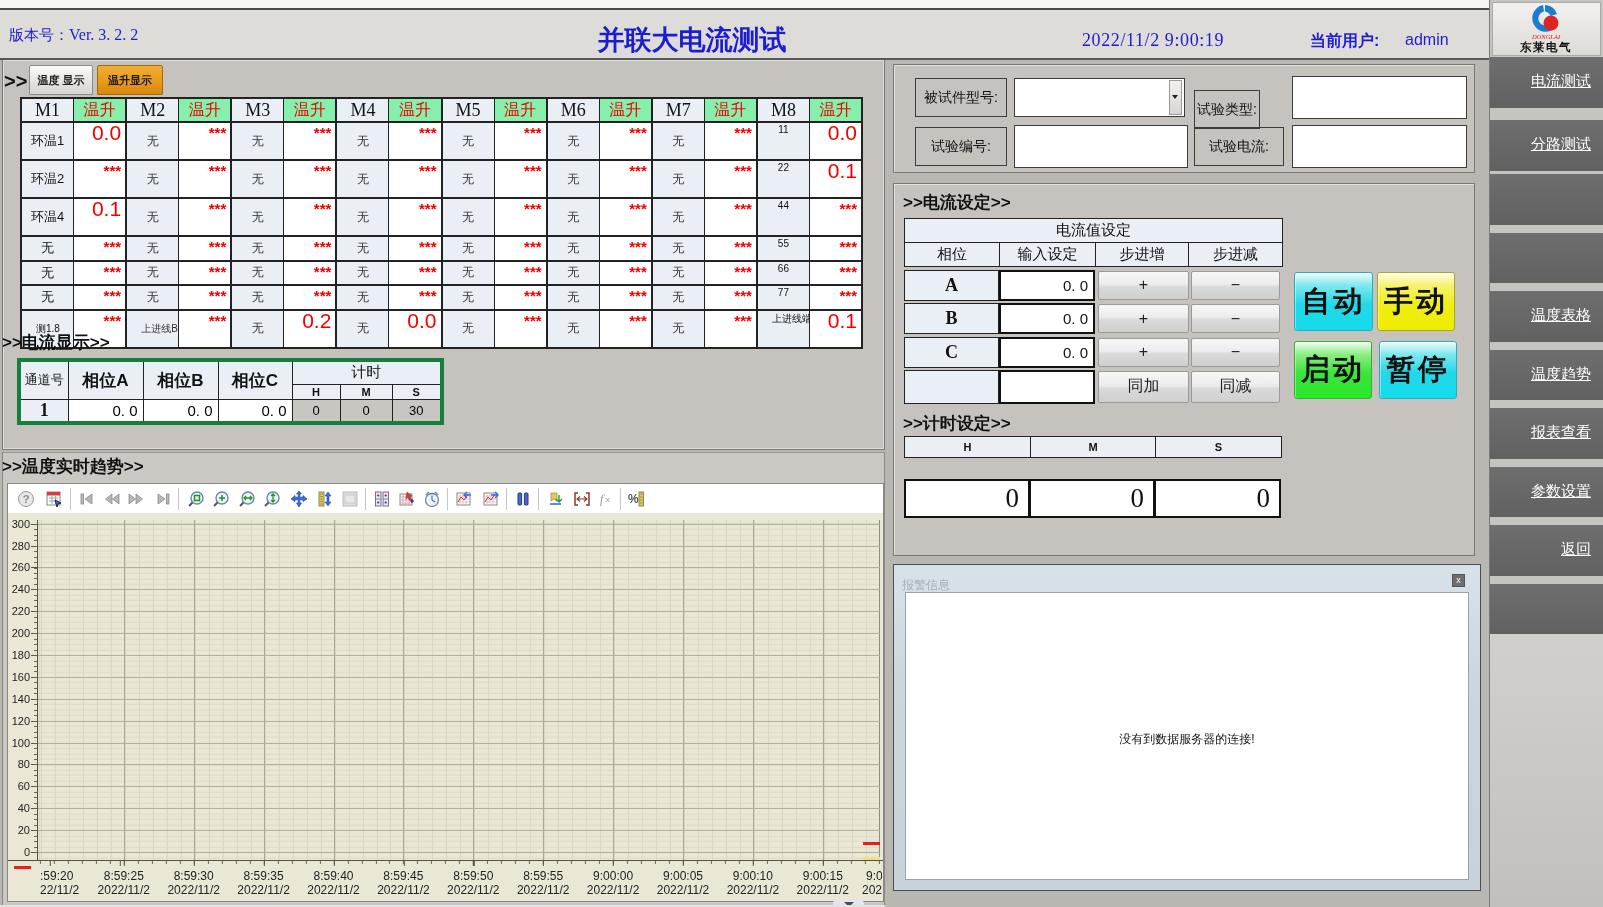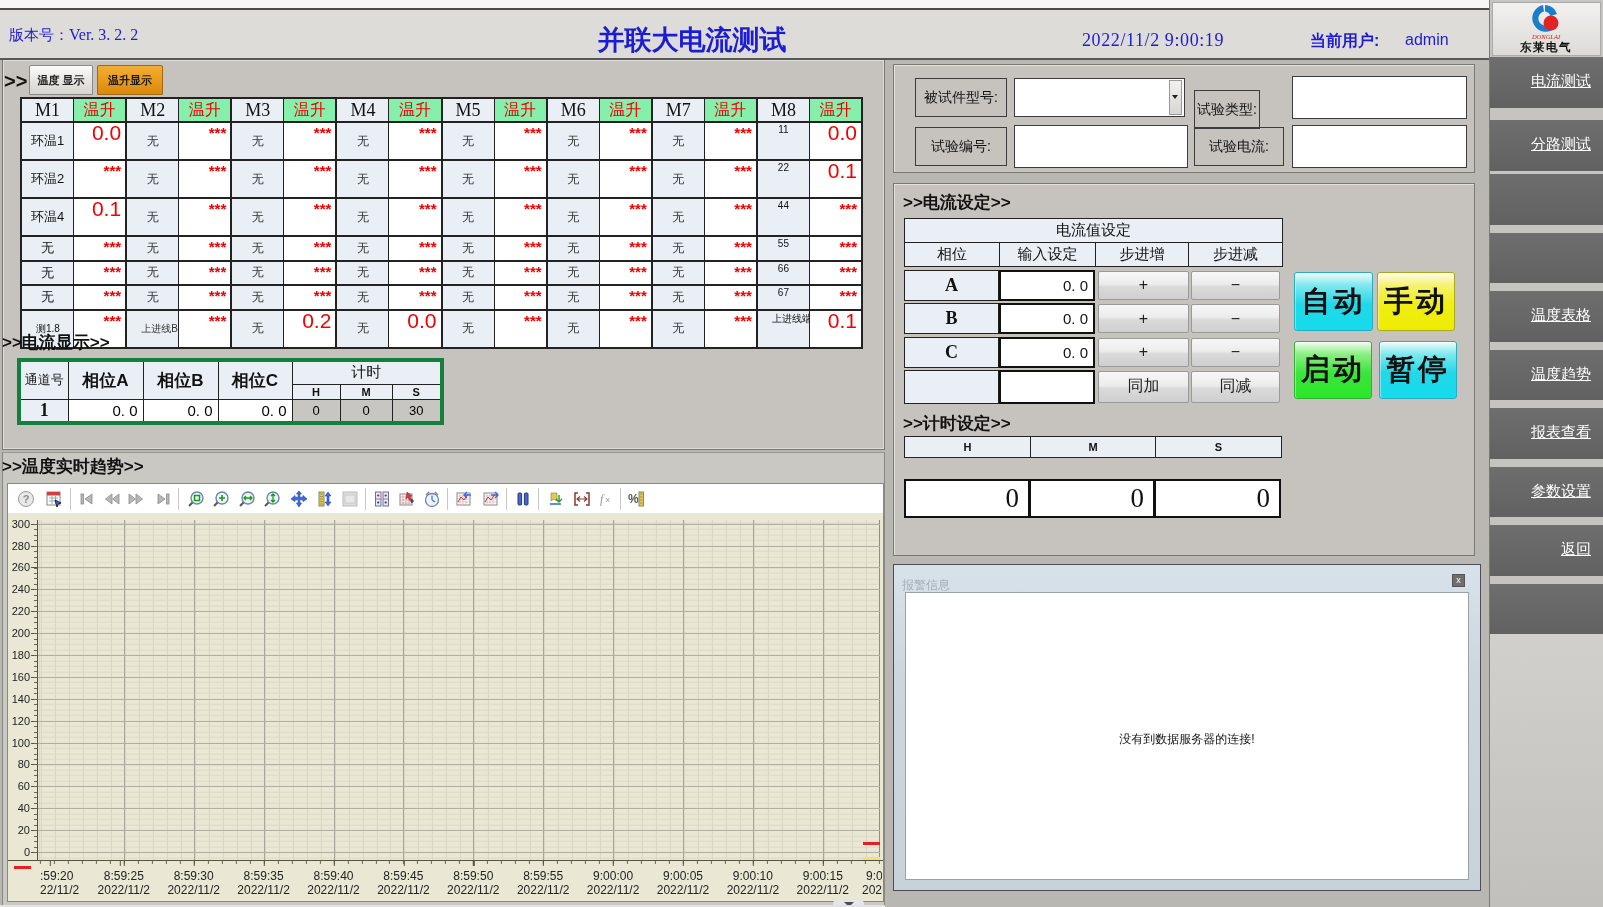--- a/index.html
+++ b/index.html
@@ -195,21 +195,21 @@
         <td class="nm nn">无</td>
         <td class="vl vstar">***</td>
         <td class="nm nn">无</td>
         <td class="vl vstar">***</td>
         <td class="nm nn">无</td>
         <td class="vl vstar">***</td>
         <td class="nm nn">无</td>
         <td class="vl vstar">***</td>
         <td class="nm nn">无</td>
         <td class="vl vstar">***</td>
-        <td class="nm n8">67</td>
+        <td class="nm n8">77</td>
         <td class="vl vstar">***</td>
       </tr>
       <tr class="mr">
         <td class="nm n1 tiny">测1.8</td>
         <td class="vl vstar">***</td>
         <td class="nm nn tiny">上进线B</td>
         <td class="vl vstar">***</td>
         <td class="nm nn">无</td>
         <td class="vl vnum">0.2</td>
         <td class="nm nn">无</td>

